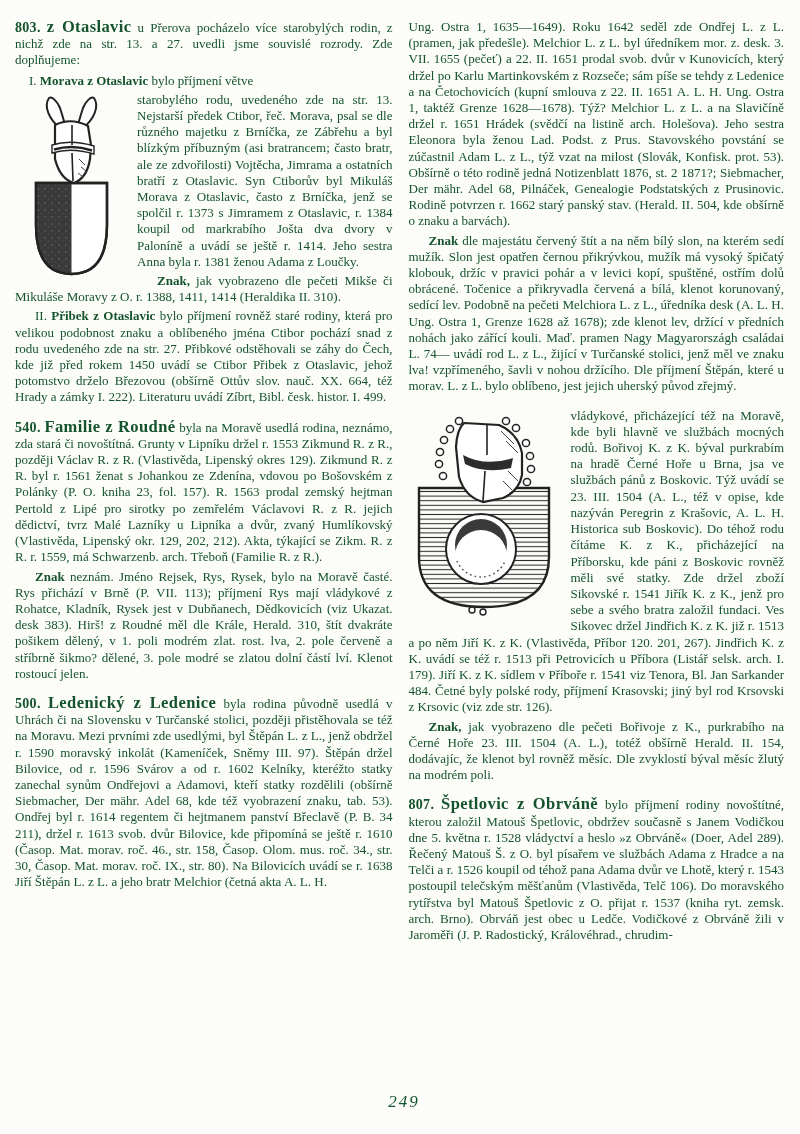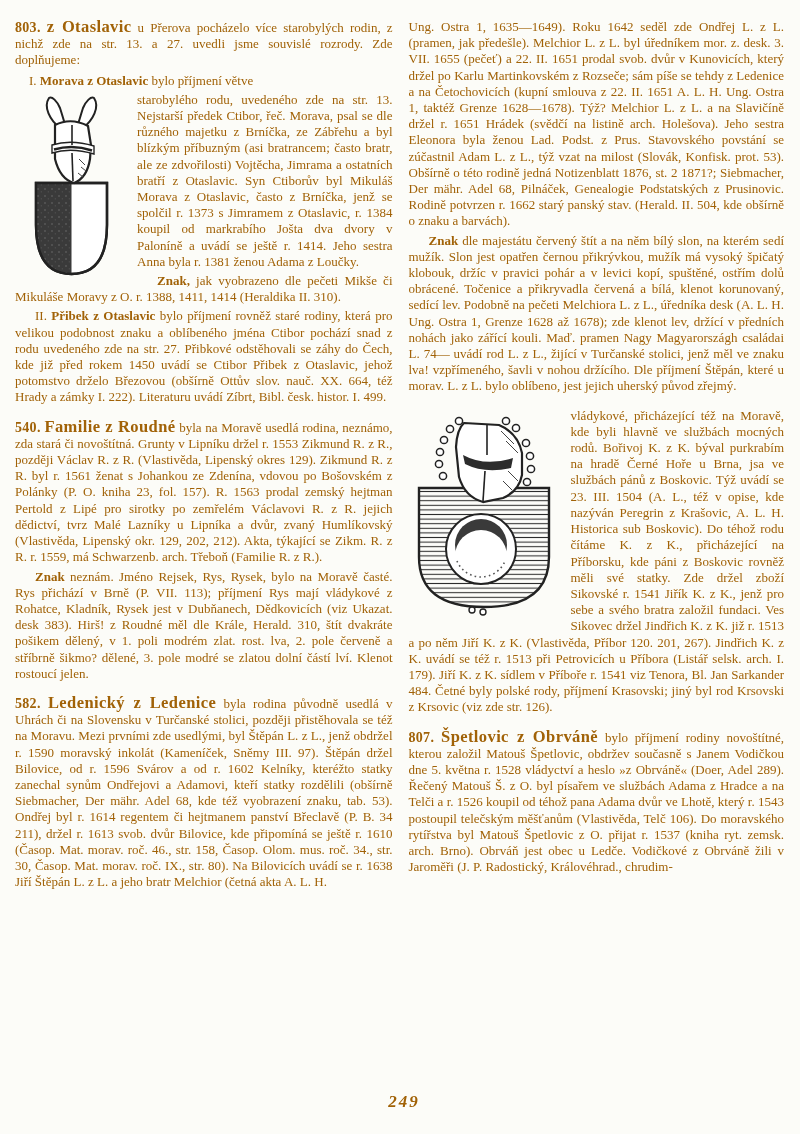--- a/index.html
+++ b/index.html
@@ -2,21 +2,21 @@
 <html><head>
 <meta charset="utf-8">
 <title>249</title>
 <style>
   html,body{margin:0;padding:0;background:#d8d6d0;}
   .page{
     position:relative;
     width:800px;height:1134px;
     margin:0 auto;
     background:#fcfcf8;
-    color:#a16207;
+    color:#14532d;
     font-family:"Liberation Serif","DejaVu Serif",serif;
     box-sizing:border-box;
     padding:19px 16px 0 15px;
     overflow:hidden;
   }
   .cols{display:flex;gap:16px;}
   .col{font-size:13px;line-height:16.2px;text-align:justify;}
   .col-left{width:379px;}
   .col-right{width:377px;}
   .entry{margin:0;}
@@ -26,21 +26,21 @@
   .noindent{text-indent:0;}
   .first-line{text-indent:14px;margin-top:4px;white-space:nowrap;overflow:hidden;}
   .entry-head{text-indent:0;}
   .enum{font-weight:bold;font-size:14px;letter-spacing:0.3px;}
   .etitle{font-weight:bold;font-size:16.5px;letter-spacing:0.4px;}
   .b{font-weight:bold;}
   .float-arms{float:left;margin:3px 12px 2px 0;}
   .float-arms svg{display:block;}
   .pagenum{
     position:absolute;left:8px;right:0;bottom:22px;
-    text-align:center;font-style:italic;font-weight:bold;
+    text-align:center;font-style:italic;font-weight:normal;
     font-size:17px;letter-spacing:2px;
   }
 </style>
 </head>
 <body>
 
 <div class="page">
   <div class="cols">
 
     <div class="col col-left">
@@ -106,21 +106,21 @@
           <span>byla na Moravě usedlá rodina, neznámo, zda stará či novoštítná. Grunty v Lipníku držel r. 1553 Zikmund R. z R., později Václav R. z R. (Vlastivěda, Lipenský okres 129). Zikmund R. z R. byl r. 1561 ženat s Johankou ze Zdenína, vdovou po Bošovském z Polánky (P. O. kniha 23, fol. 157). R. 1563 prodal zemský hejtman Pertold z Lipé pro sirotky po zemřelém Václavovi R. z R. jejich dědictví, tvrz Malé Lazníky u Lipníka a dvůr, zvaný Humlíkovský (Vlastivěda, Lipenský okr. 129, 202, 212). Akta, týkající se Zikm. R. z R. r. 1559, má Schwarzenb. arch. Třeboň (Familie R. z R.).</span>
         </p>
         <p class="para">
           <span class="b">Znak</span>
           <span>neznám. Jméno Rejsek, Rys, Rysek, bylo na Moravě časté. Rys přichází v Brně (P. VII. 113); příjmení Rys mají vládykové z Rohatce, Kladník, Rysek jest v Dubňanech, Dědkovicích (viz Ukazat. desk 383). Hirš! z Roudné měl dle Krále, Herald. 310, štít dvakráte pošikem dělený, v 1. poli modrém zlat. rost. lva, 2. pole červeně a stříbrně šikmo? dělené, 3. pole modré se zlatou dolní částí lví. Klenot rostoucí jelen.</span>
         </p>
       </section>
 
       <section class="entry">
         <p class="entry-head">
-          <span class="enum">582.</span>
+          <span class="enum">500.</span>
           <span class="etitle">Ledenický z Ledenice</span>
           <span>byla rodina původně usedlá v Uhrách či na Slovensku v Turčanské stolici, později přistěhovala se též na Moravu. Mezi prvními zde usedlými, byl Štěpán L. z L., jenž obdržel r. 1590 moravský inkolát (Kameníček, Sněmy III. 97). Štěpán držel Bilovice, od r. 1596 Svárov a od r. 1602 Kelníky, kteréžto statky zanechal synům Ondřejovi a Adamovi, kteří statky rozdělili (obšírně Siebmacher, Der mähr. Adel 68, kde též vyobrazení znaku, tab. 53). Ondřej byl r. 1614 regentem či hejtmanem panství Břeclavě (P. B. 34 211), držel r. 1613 svob. dvůr Bilovice, kde připomíná se ještě r. 1610 (Časop. Mat. morav. roč. 46., str. 158, Časop. Olom. mus. roč. 34., str. 30, Časop. Mat. morav. roč. IX., str. 80). Na Bilovicích uvádí se r. 1638 Jiří Štěpán L. z L. a jeho bratr Melchior (četná akta A. L. H.</span>
         </p>
       </section>
 
     </div>
 
     <div class="col col-right">
 
       <section class="entry">
@@ -169,20 +169,24 @@
               <circle cx="97" cy="10" r="3.6" fill="#fff" stroke="#222" stroke-width="1.5"></circle>
               <circle cx="107" cy="17" r="3.6" fill="#fff" stroke="#222" stroke-width="1.5"></circle>
               <circle cx="117" cy="32" r="3.6" fill="#fff" stroke="#222" stroke-width="1.5"></circle>
               <circle cx="121" cy="45" r="3.6" fill="#fff" stroke="#222" stroke-width="1.5"></circle>
               <circle cx="122" cy="58" r="3.6" fill="#fff" stroke="#222" stroke-width="1.5"></circle>
               <circle cx="118" cy="71" r="3.6" fill="#fff" stroke="#222" stroke-width="1.5"></circle>
             </svg>
           </span>
           <span>vládykové, přicházející též na Moravě, kde byli hlavně ve službách mocných rodů. Bořivoj K. z K. býval purkrabím na hradě Černé Hoře u Brna, jsa ve službách pánů z Boskovic. Týž uvádí se 23. III. 1504 (A. L., též v opise, kde nazýván Peregrin z Krašovic, A. L. H. Historica sub Boskovic). Do téhož rodu čítáme K. z K., přicházející na Příborsku, kde páni z Boskovic rovněž měli své statky. Zde držel zboží Sikovské r. 1541 Jiřík K. z K., jenž pro sebe a svého bratra založil fundaci. Ves Sikovec držel Jindřich K. z K. již r. 1513 a po něm Jiří K. z K. (Vlastivěda, Příbor 120. 201, 267). Jindřich K. z K. uvádí se též r. 1513 při Petrovicích u Příbora (Listář selsk. arch. I. 179). Jiří K. z K. sídlem v Příboře r. 1541 viz Tenora, Bl. Jan Sarkander 484. Četné byly polské rody, příjmení Krasovski; jiný byl rod Krsovski z Krsovic (viz zde str. 126).</span>
         </div>
+        <p class="para">
+          <span class="b">Znak,</span>
+          <span>jak vyobrazeno dle pečeti Bořivoje z K., purkrabího na Černé Hoře 23. III. 1504 (A. L.), totéž obšírně Herald. II. 154, dodávajíc, že klenot byl rovněž měsíc. Dle zvyklostí býval měsíc žlutý na modrém poli.</span>
+        </p>
       </section>
 
       <section class="entry">
         <p class="entry-head">
           <span class="enum">807.</span>
           <span class="etitle">Špetlovic z Obrváně</span>
           <span>bylo příjmení rodiny novoštítné, kterou založil Matouš Špetlovic, obdržev současně s Janem Vodičkou dne 5. května r. 1528 vládyctví a heslo »z Obrváně« (Doer, Adel 289). Řečený Matouš Š. z O. byl písařem ve službách Adama z Hradce a na Telči a r. 1526 koupil od téhož pana Adama dvůr ve Lhotě, který r. 1543 postoupil telečským měšťanům (Vlastivěda, Telč 106). Do moravského rytířstva byl Matouš Špetlovic z O. přijat r. 1537 (kniha ryt. zemsk. arch. Brno). Obrváň jest obec u Ledče. Vodičkové z Obrváně žili v Jaroměři (J. P. Radostický, Královéhrad., chrudim-</span>
         </p>
       </section>
 

